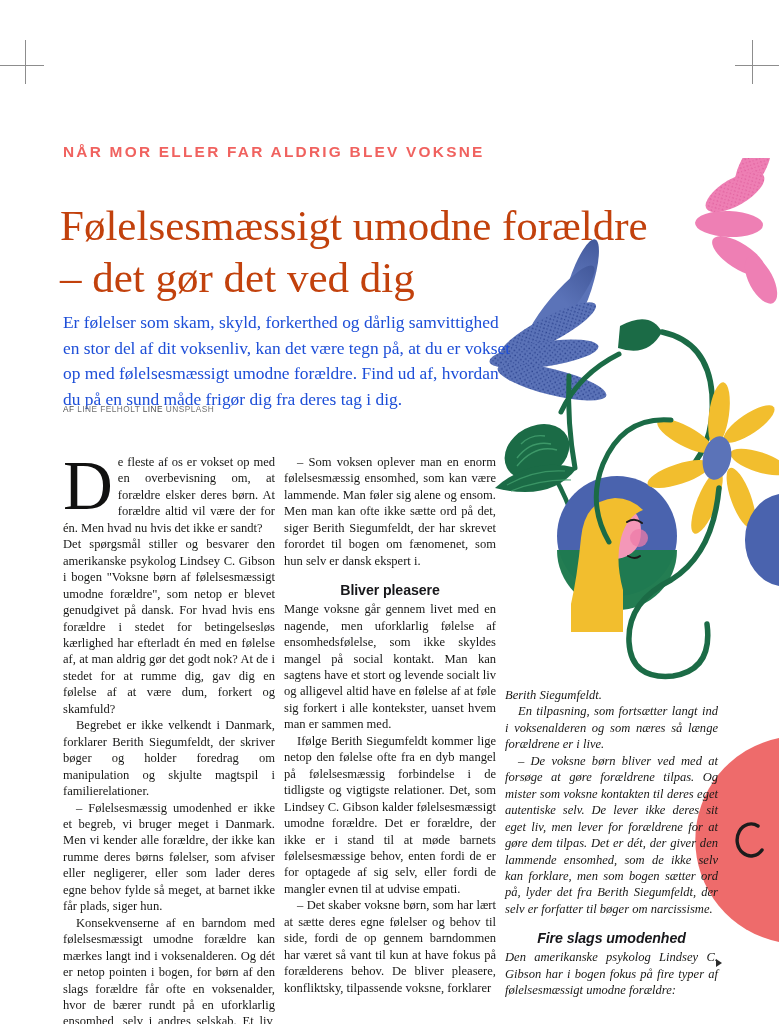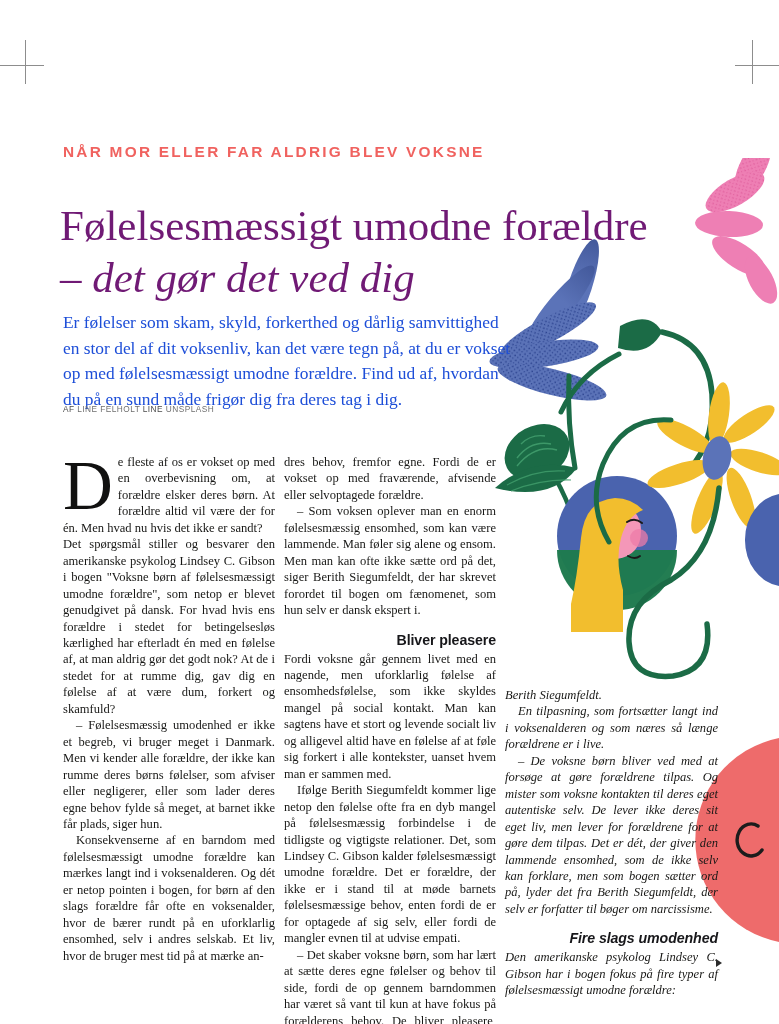--- a/index.html
+++ b/index.html
@@ -66,24 +66,24 @@
 
   
   .headline {
     position: absolute;
     left: 60px;
     top: 131px;
     width: 640px;
     font-family: "Liberation Serif", serif;
     font-size: 43px;
     line-height: 52px;
-    color: #701a75;
+    color: #c2410c;
     font-weight: 400;
   }
-  .headline .l2 { font-style: italic; display: block; }
+  .headline .l2 { display: block; }
 
   
   .deck {
     position: absolute;
     left: 63px;
     top: 270px;
     width: 455px;
     font-family: Liberation Serif, serif;
     font-size: 17.4px;
     line-height: 25.6px;
@@ -132,21 +132,21 @@
     font-weight: 400;
   }
 
   .subhead {
     font-family: "Liberation Sans", sans-serif;
     font-size: 14.2px;
     line-height: 19px;
     font-weight: 700;
     color: #17171a;
     margin: 12px 0 1px 0;
-    text-align: right;
+    text-align: center;
     text-indent: 0;
     letter-spacing: -0.1px;
   }
 
   
   .cont-arrow {
     position: absolute;
     left: 716px;
     top: 919px;
     width: 0; height: 0;
@@ -278,29 +278,29 @@
   <div class="byline">
     <b>AF</b>
     <span>LINE FELHOLT</span>
     <b>LINE</b>
     <span>UNSPLASH</span>
   </div>
 
   <div class="col col1">
     <p class="noindent"><span class="dropcap">D</span><span>e fleste af os er vokset op med en overbevisning om, at forældre elsker deres børn. At forældre altid vil være der for én. Men hvad nu hvis det ikke er sandt?</span></p>
     <p class="noindent">Det spørgsmål stiller og besvarer den amerikanske psykolog Lindsey C. Gibson i bogen "Voksne børn af følelsesmæssigt umodne forældre", som netop er blevet genudgivet på dansk. For hvad hvis ens forældre i stedet for betingelsesløs kærlighed har efterladt én med en følelse af, at man aldrig gør det godt nok? At de i stedet for at rumme dig, gav dig en følelse af at være dum, forkert og skamfuld?</p>
+    <p>Begrebet er ikke velkendt i Danmark, forklarer Berith Siegumfeldt, der skriver bøger og holder foredrag om manipulation og skjulte magtspil i familierelationer.</p>
     <p>– Følelsesmæssig umodenhed er ikke et begreb, vi bruger meget i Danmark. Men vi kender alle forældre, der ikke kan rumme deres børns følelser, som afviser eller negligerer, eller som lader deres egne behov fylde så meget, at barnet ikke får plads, siger hun.</p>
     <p>Konsekvenserne af en barndom med følelsesmæssigt umodne forældre kan mærkes langt ind i voksenalderen. Og dét er netop pointen i bogen, for børn af den slags forældre får ofte en voksenalder, hvor de bærer rundt på en uforklarlig ensomhed, selv i andres selskab. Et liv, hvor de bruger mest tid på at mærke an-</p>
   </div>
 
   <div class="col col2">
-    <p class="noindent">dres behov, fremfor egne. Fordi de er vokset op med fraværende, afvisende eller selvoptagede forældre.</p>
     <p>– Som voksen oplever man en enorm følelsesmæssig ensomhed, som kan være lammende. Man føler sig alene og ensom. Men man kan ofte ikke sætte ord på det, siger Berith Siegumfeldt, der har skrevet forordet til bogen om fænomenet, som hun selv er dansk ekspert i.</p>
     <h2 class="subhead">Bliver pleasere</h2>
-    <p class="noindent">Fordi voksne går gennem livet med en nagende, men uforklarlig følelse af ensomhedsfølelse, som ikke skyldes mangel på social kontakt. Man kan sagtens have et stort og levende socialt liv og alligevel altid have en følelse af at føle sig forkert i alle kontekster, uanset hvem man er sammen med.</p>
+    <p class="noindent">Mange voksne går gennem livet med en nagende, men uforklarlig følelse af ensomhedsfølelse, som ikke skyldes mangel på social kontakt. Man kan sagtens have et stort og levende socialt liv og alligevel altid have en følelse af at føle sig forkert i alle kontekster, uanset hvem man er sammen med.</p>
     <p>Ifølge Berith Siegumfeldt kommer lige netop den følelse ofte fra en dyb mangel på følelsesmæssig forbindelse i de tidligste og vigtigste relationer. Det, som Lindsey C. Gibson kalder følelsesmæssigt umodne forældre. Det er forældre, der ikke er i stand til at møde barnets følelsesmæssige behov, enten fordi de er for optagede af sig selv, eller fordi de mangler evnen til at udvise empati.</p>
     <p>– Det skaber voksne børn, som har lært at sætte deres egne følelser og behov til side, fordi de op gennem barndommen har været så vant til kun at have fokus på forælderens behov. De bliver pleasere, konfliktsky, tilpassende voksne, forklarer</p>
   </div>
 
   <div class="col col3">
     <p class="noindent">Berith Siegumfeldt.</p>
     <p>En tilpasning, som fortsætter langt ind i voksenalderen og som næres så længe forældrene er i live.</p>
     <p>– De voksne børn bliver ved med at forsøge at gøre forældrene tilpas. Og mister som voksne kontakten til deres eget autentiske selv. De lever ikke deres sit eget liv, men lever for forældrene for at gøre dem tilpas. Det er dét, der giver den lammende ensomhed, som de ikke selv kan forklare, men som bogen sætter ord på, lyder det fra Berith Siegumfeldt, der selv er forfatter til bøger om narcissisme.</p>
     <h2 class="subhead">Fire slags umodenhed</h2>
     <p class="noindent">Den amerikanske psykolog Lindsey C. Gibson har i bogen fokus på fire typer af følelsesmæssigt umodne forældre:</p>

